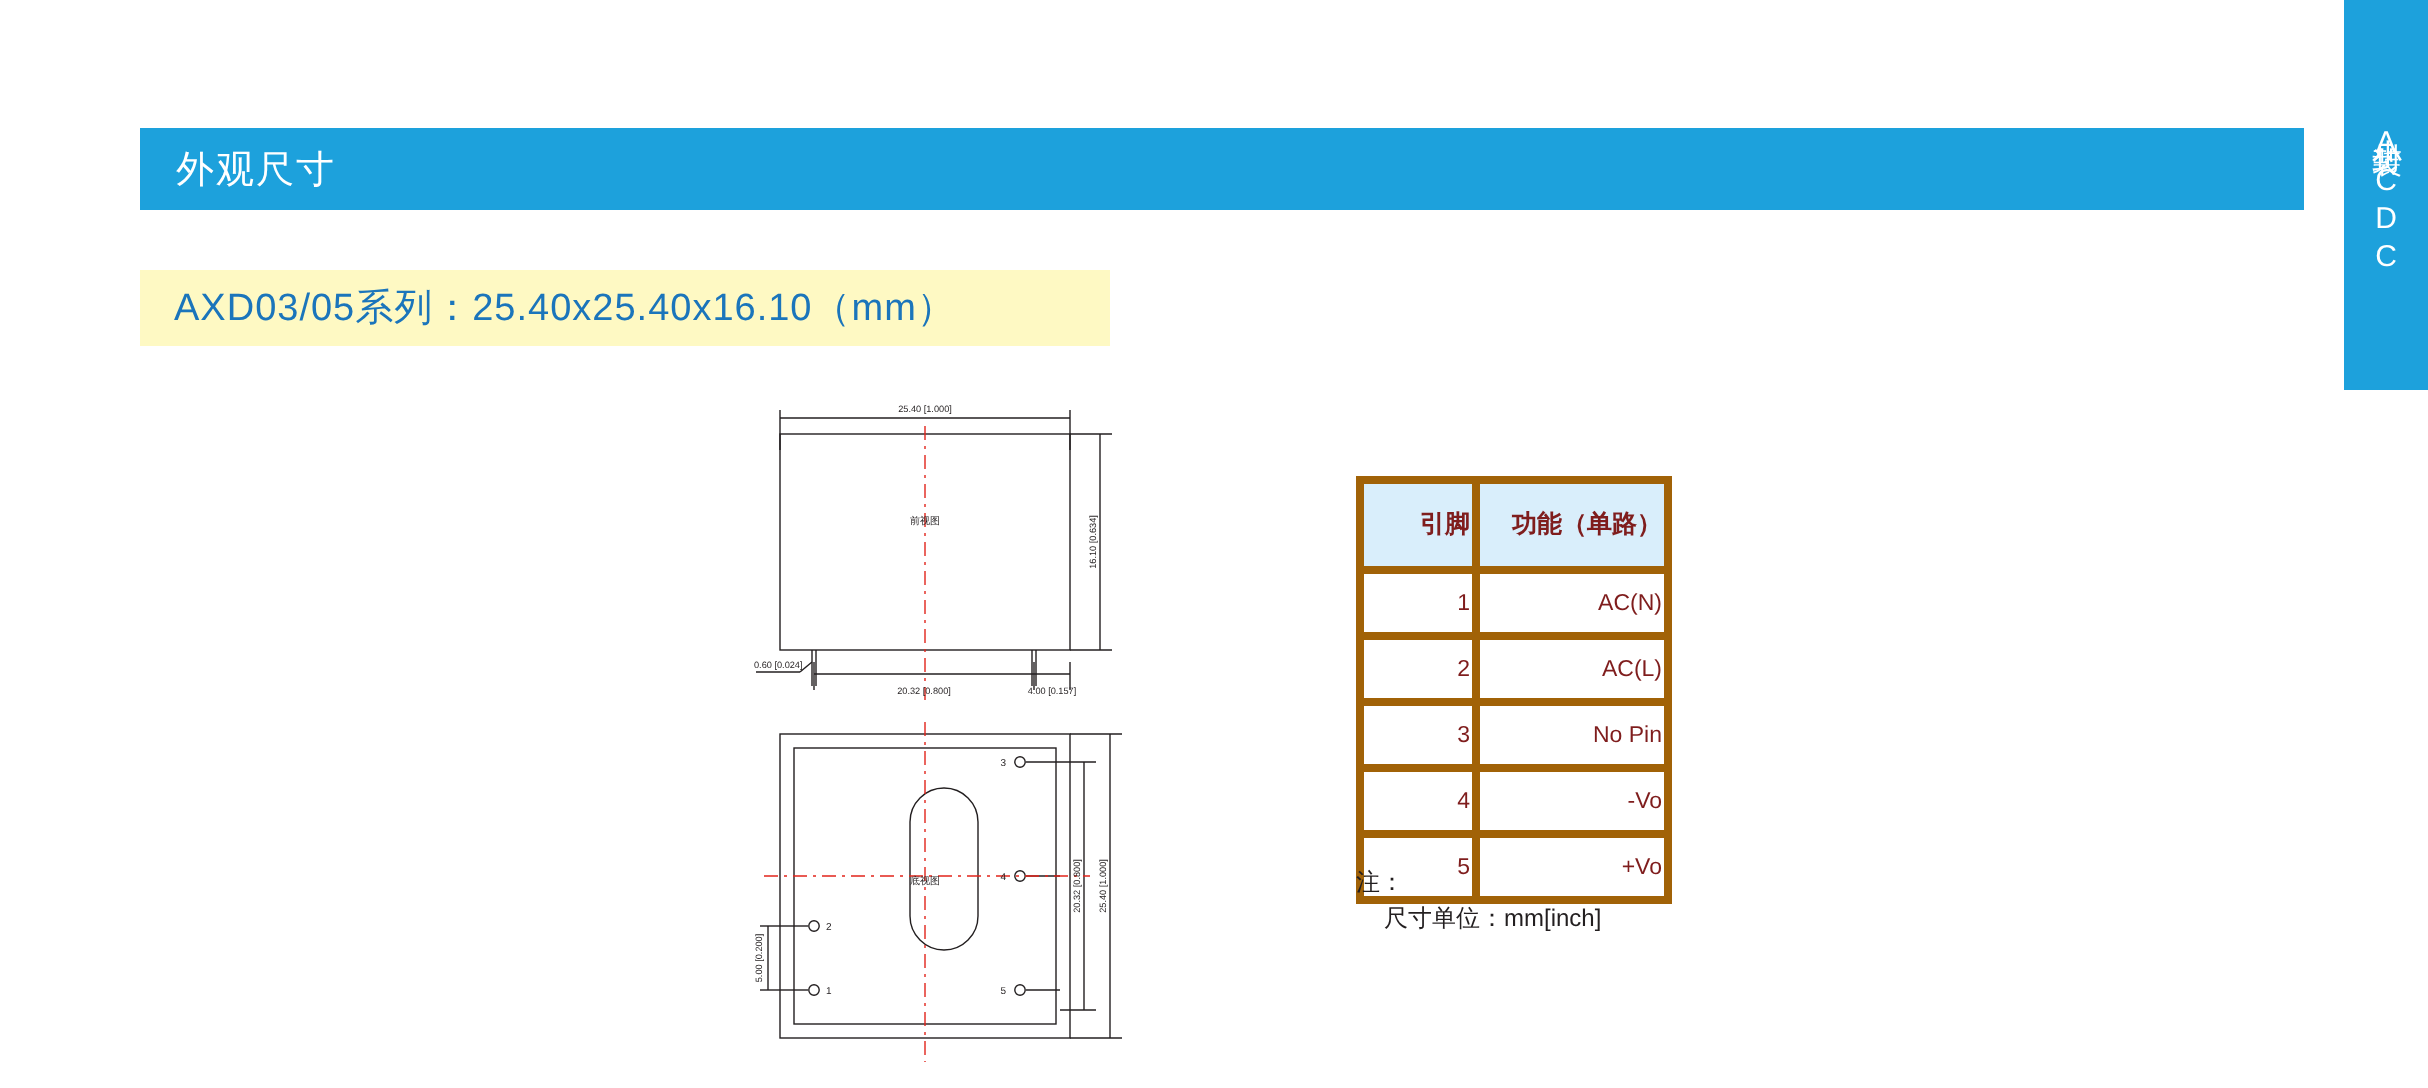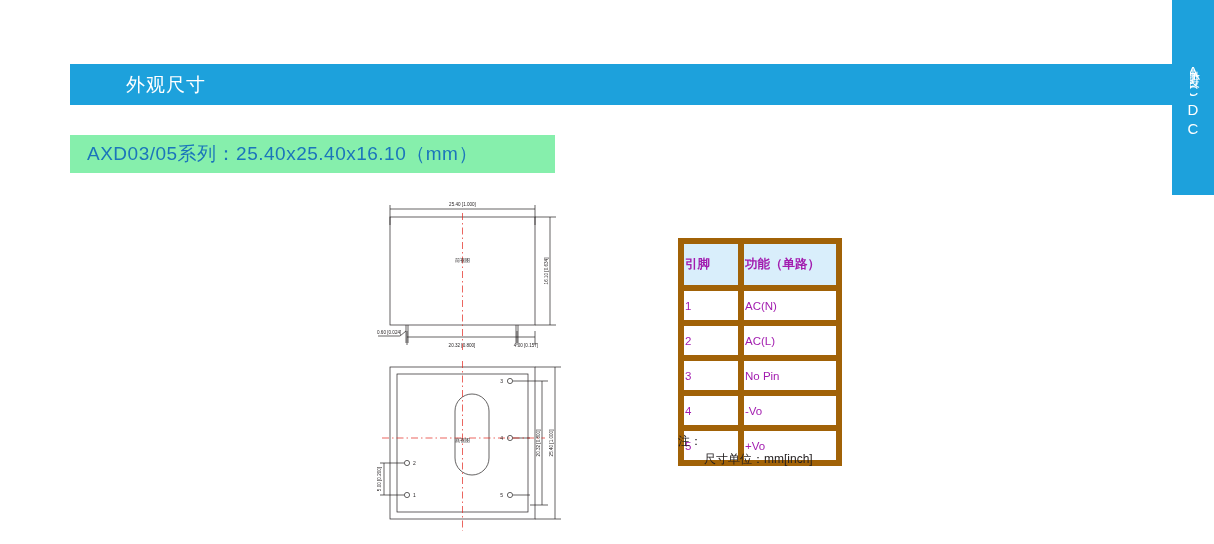--- a/index.html
+++ b/index.html
@@ -41,37 +41,36 @@
   
   .section-bar {
     position: absolute;
     left: 70px;
     top: 64px;
     width: 1082px;
     height: 41px;
     background: #1da1dc;
     display: flex;
     align-items: center;
-    padding-left: 38px;
   }
   .section-bar .title {
     color: #ffffff;
     font-size: 19px;
     padding-left: 18px;
     letter-spacing: 1px;
   }
 
   
   .sub-bar {
     position: absolute;
     left: 70px;
     top: 135px;
     width: 485px;
     height: 38px;
-    background: #86efac;
+    background: #fef9c3;
     display: flex;
     align-items: center;
   }
   .sub-bar .title {
     color: #1b75bb;
     font-size: 19px;
     padding-left: 17px;
     letter-spacing: 0.5px;
   }
 
@@ -86,24 +85,24 @@
   .drawing svg { display: block; }
 
   
   .pin-table {
     position: absolute;
     left: 678px;
     top: 238px;
     border-collapse: collapse;
   }
   .pin-table th, .pin-table td {
-    border: 6px solid #a16207;
-    text-align: left;
+    border: 4px solid #a16207;
+    text-align: right;
     font-size: 11.5px;
-    color: #a21caf;
+    color: #7f1d1d;
     font-weight: normal;
   }
   .pin-table th {
     background: #d9eefb;
     height: 39px;
     font-weight: bold;
     font-size: 12.5px;
   }
   .pin-table td { height: 27px; background: #ffffff; }
   .pin-table .col-pin { width: 52px; }
@@ -112,21 +111,21 @@
   
   .notes {
     position: absolute;
     left: 678px;
     top: 432px;
     font-size: 12px;
     color: #231f20;
     line-height: 1.5;
   }
   .notes .n-title { margin-left: 0px; }
-  .notes .n-line  { margin-left: 26px; }
+  .notes .n-line  { margin-left: 14px; }
 </style>
 </head>
 <body>
 
 <div class="side-tab">
   <span class="vtext">小封装ACDC</span>
 </div>
 
 <div class="section-bar">
   <span class="title">外观尺寸</span>

